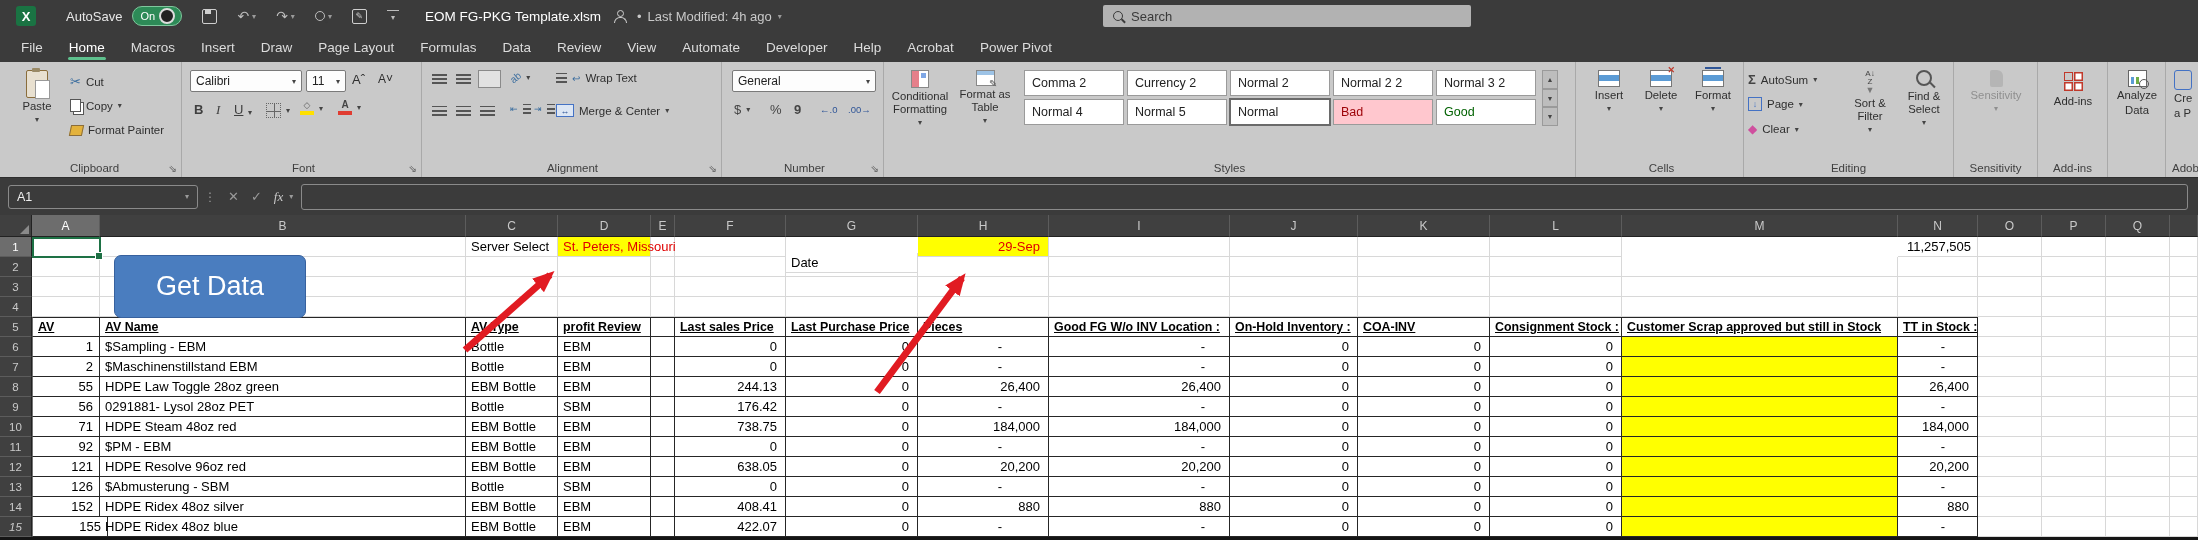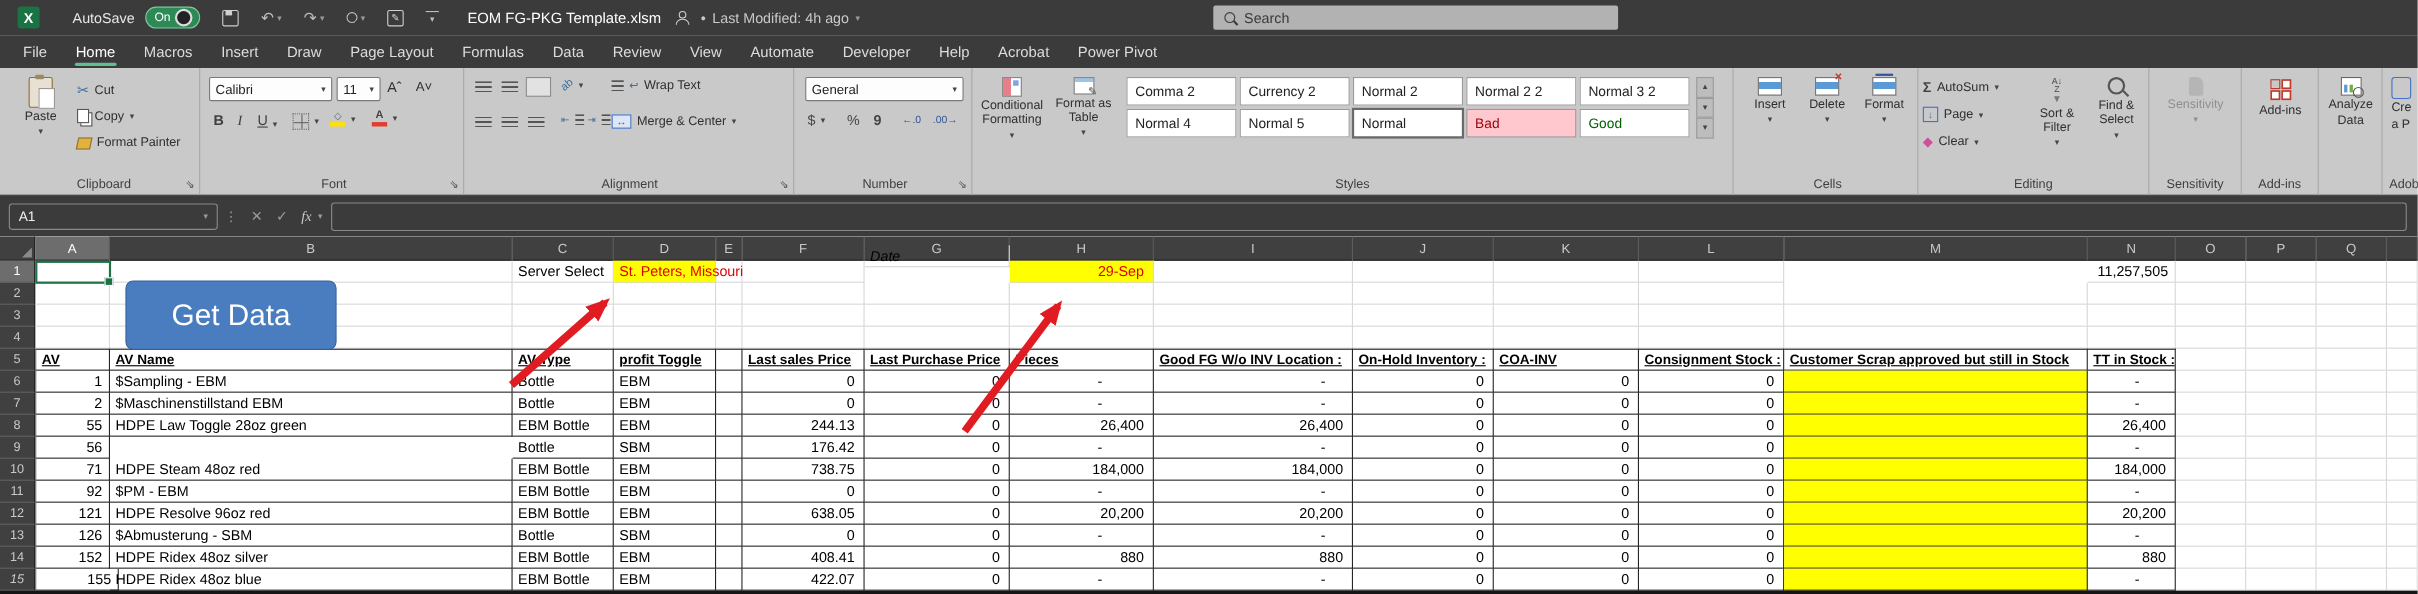--- a/index.html
+++ b/index.html
@@ -455,21 +455,21 @@
     <div class="ch" style="left: 2042px; top: 0px; width: 64px; height: 22px;">P</div>
     <div class="ch" style="left: 2106px; top: 0px; width: 64px; height: 22px;">Q</div>
     <div class="ch" style="left: 2170px; top: 0px; width: 28px; height: 22px;"></div>
     <div class="rh sel" style="left: 0px; top: 22px; width: 32px; height: 20px;">1</div>
     <div class="cell lt" style="left: 32px; top: 22px; width: 68px; height: 20px;"></div>
     <div class="cell lt" style="left: 100px; top: 22px; width: 366px; height: 20px;"></div>
     <div class="cell lt" style="left: 466px; top: 22px; width: 92px; height: 20px;">Server Select</div>
     <div class="cell lt yel red z2" style="left: 558px; top: 22px; width: 93px; height: 20px;">St. Peters, Missouri</div>
     <div class="cell lt" style="left: 651px; top: 22px; width: 24px; height: 20px;"></div>
     <div class="cell lt" style="left: 675px; top: 22px; width: 111px; height: 20px;"></div>
-    <div class="cell lt" style="left: 786px; top: 8px; width: 132px; height: 20px; font-style: italic;">Date</div>
+    <div class="cell lt" style="left: 786px; top: 38px; width: 132px; height: 20px;">Date</div>
     <div class="cell lt yel red num" style="left: 918px; top: 22px; width: 131px; height: 20px; padding-right: 8px;">29-Sep</div>
     <div class="cell lt" style="left: 1049px; top: 22px; width: 181px; height: 20px;"></div>
     <div class="cell lt" style="left: 1230px; top: 22px; width: 128px; height: 20px;"></div>
     <div class="cell lt" style="left: 1358px; top: 22px; width: 132px; height: 20px;"></div>
     <div class="cell lt" style="left: 1490px; top: 22px; width: 132px; height: 20px;"></div>
     <div class="cell lt num" style="left: 1898px; top: 22px; width: 80px; height: 20px; padding-right: 6px;">11,257,505</div>
     <div class="cell lt" style="left: 1978px; top: 22px; width: 64px; height: 20px;"></div>
     <div class="cell lt" style="left: 2042px; top: 22px; width: 64px; height: 20px;"></div>
     <div class="cell lt" style="left: 2106px; top: 22px; width: 64px; height: 20px;"></div>
     <div class="cell lt" style="left: 2170px; top: 22px; width: 28px; height: 20px;"></div>
@@ -527,21 +527,21 @@
     <div class="cell lt" style="left: 1622px; top: 82px; width: 276px; height: 20px;"></div>
     <div class="cell lt" style="left: 1898px; top: 82px; width: 80px; height: 20px;"></div>
     <div class="cell lt" style="left: 1978px; top: 82px; width: 64px; height: 20px;"></div>
     <div class="cell lt" style="left: 2042px; top: 82px; width: 64px; height: 20px;"></div>
     <div class="cell lt" style="left: 2106px; top: 82px; width: 64px; height: 20px;"></div>
     <div class="cell lt" style="left: 2170px; top: 82px; width: 28px; height: 20px;"></div>
     <div class="rh" style="left: 0px; top: 102px; width: 32px; height: 20px;">5</div>
     <div class="cell tb tbt tbl hd" style="left: 32px; top: 102px; width: 68px; height: 20px;">AV</div>
     <div class="cell tb tbt hd" style="left: 100px; top: 102px; width: 366px; height: 20px;">AV Name</div>
     <div class="cell tb tbt hd" style="left: 466px; top: 102px; width: 92px; height: 20px;">AV Type</div>
-    <div class="cell tb tbt hd" style="left: 558px; top: 102px; width: 93px; height: 20px;">profit Toggle</div>
+    <div class="cell tb tbt hd" style="left: 558px; top: 102px; width: 93px; height: 20px;">profit Review</div>
     <div class="cell tb tbt" style="left: 651px; top: 102px; width: 24px; height: 20px;"></div>
     <div class="cell tb tbt hd" style="left: 675px; top: 102px; width: 111px; height: 20px;">Last sales Price</div>
     <div class="cell tb tbt hd" style="left: 786px; top: 102px; width: 132px; height: 20px;">Last Purchase Price</div>
     <div class="cell tb tbt hd" style="left: 918px; top: 102px; width: 131px; height: 20px;">Pieces</div>
     <div class="cell tb tbt hd" style="left: 1049px; top: 102px; width: 181px; height: 20px;">Good FG W/o INV Location :</div>
     <div class="cell tb tbt hd" style="left: 1230px; top: 102px; width: 128px; height: 20px;">On-Hold Inventory :</div>
     <div class="cell tb tbt hd" style="left: 1358px; top: 102px; width: 132px; height: 20px;">COA-INV</div>
     <div class="cell tb tbt hd" style="left: 1490px; top: 102px; width: 132px; height: 20px;">Consignment Stock :</div>
     <div class="cell tb tbt hd" style="left: 1622px; top: 102px; width: 276px; height: 20px;">Customer Scrap approved but still in Stock</div>
     <div class="cell tb tbt hd" style="left: 1898px; top: 102px; width: 80px; height: 20px;">TT in Stock :</div>
@@ -601,20 +601,21 @@
     <div class="cell tb num" style="left: 1358px; top: 162px; width: 132px; height: 20px; padding-right: 8px;">0</div>
     <div class="cell tb num" style="left: 1490px; top: 162px; width: 132px; height: 20px; padding-right: 8px;">0</div>
     <div class="cell tb yel" style="left: 1622px; top: 162px; width: 276px; height: 20px;"></div>
     <div class="cell tb num" style="left: 1898px; top: 162px; width: 80px; height: 20px; padding-right: 8px;">26,400</div>
     <div class="cell lt" style="left: 1978px; top: 162px; width: 64px; height: 20px;"></div>
     <div class="cell lt" style="left: 2042px; top: 162px; width: 64px; height: 20px;"></div>
     <div class="cell lt" style="left: 2106px; top: 162px; width: 64px; height: 20px;"></div>
     <div class="cell lt" style="left: 2170px; top: 162px; width: 28px; height: 20px;"></div>
     <div class="rh" style="left: 0px; top: 182px; width: 32px; height: 20px;">9</div>
     <div class="cell tb tbl num" style="left: 32px; top: 182px; width: 68px; height: 20px; padding-right: 6px;">56</div>
+    <div class="cell tb" style="left: 100px; top: 182px; width: 366px; height: 20px;">0291881- Lysol 28oz PET</div>
     <div class="cell tb" style="left: 466px; top: 182px; width: 92px; height: 20px;">Bottle</div>
     <div class="cell tb" style="left: 558px; top: 182px; width: 93px; height: 20px;">SBM</div>
     <div class="cell tb" style="left: 651px; top: 182px; width: 24px; height: 20px;"></div>
     <div class="cell tb num" style="left: 675px; top: 182px; width: 111px; height: 20px; padding-right: 8px;">176.42</div>
     <div class="cell tb num" style="left: 786px; top: 182px; width: 132px; height: 20px; padding-right: 8px;">0</div>
     <div class="cell tb num" style="left: 918px; top: 182px; width: 131px; height: 20px; padding-right: 46px;">-</div>
     <div class="cell tb num" style="left: 1049px; top: 182px; width: 181px; height: 20px; padding-right: 24px;">-</div>
     <div class="cell tb num" style="left: 1230px; top: 182px; width: 128px; height: 20px; padding-right: 8px;">0</div>
     <div class="cell tb num" style="left: 1358px; top: 182px; width: 132px; height: 20px; padding-right: 8px;">0</div>
     <div class="cell tb num" style="left: 1490px; top: 182px; width: 132px; height: 20px; padding-right: 8px;">0</div>

